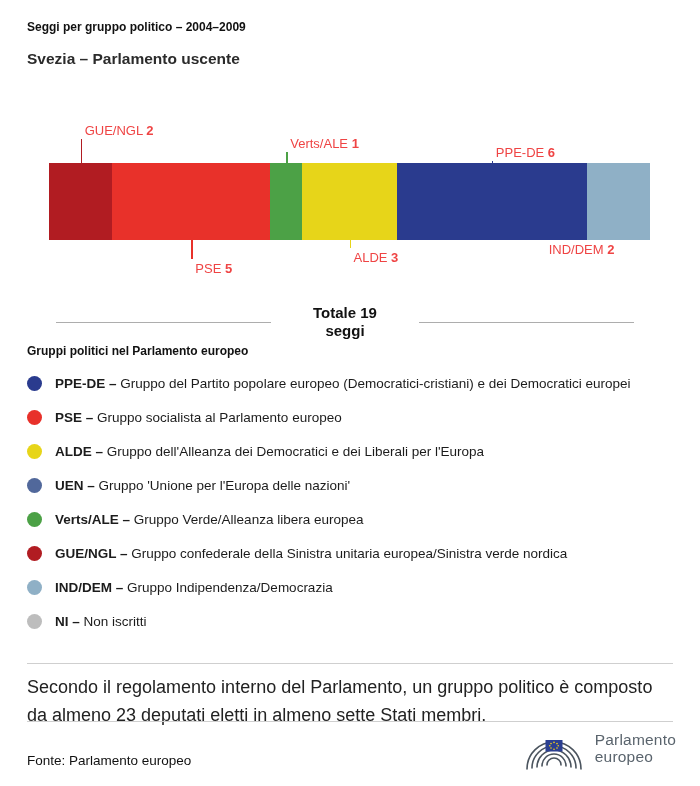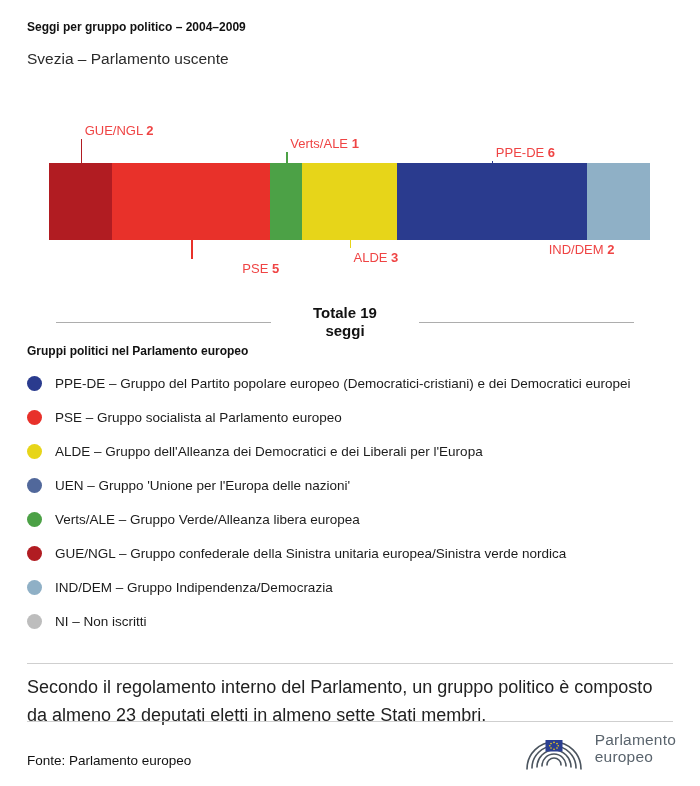--- a/index.html
+++ b/index.html
@@ -12,21 +12,21 @@
     font-family: "Liberation Sans", sans-serif;
     color: #1a1a1a;
     overflow: hidden;
   }
   .title {
     position: absolute; left: 27px; top: 20px;
     font-size: 12px; font-weight: bold; color: #111;
   }
   .subtitle {
     position: absolute; left: 27px; top: 50px;
-    font-size: 15.5px; font-weight: 400; color: #2b2b2b;
+    font-size: 15.5px; font-weight: 700; color: #2b2b2b;
   }
   .chart { position: absolute; left: 0; top: 118px; width: 700px; height: 175px; }
   .bar {
     position: absolute; left: 49px; top: 45px;
     width: 601px; height: 77px; display: flex;
   }
   .seg { height: 100%; }
   .seg-label {
     position: absolute; font-size: 13px; white-space: nowrap;
     color: #ef4444; line-height: 15px;
@@ -45,21 +45,21 @@
   .total-text span { display: inline-block; width: 92px; }
   .legend-title {
     position: absolute; left: 27px; top: 344px;
     font-size: 12px; font-weight: bold; color: #111;
   }
   .legend { position: absolute; left: 27px; top: 366px; width: 660px; }
   .legend-item {
     display: flex; align-items: center; height: 34px;
     font-size: 13.5px; color: #1c1c1c; white-space: nowrap;
   }
-  .legend-item b { font-weight: normal; }
+  .legend-item b { font-weight: bold; }
   .dot {
     width: 15px; height: 15px; border-radius: 50%;
     margin-right: 13px; flex: 0 0 15px;
   }
   .divider { position: absolute; left: 27px; right: 27px; height: 1px; background: #cfcfcf; }
   .divider-1 { top: 663px; }
   .divider-2 { top: 721px; }
   .footnote {
     position: absolute; left: 27px; top: 674px; width: 650px;
     font-size: 18px; line-height: 1.55; color: #222;
@@ -89,21 +89,21 @@
         <div class="seg" style="width: 10.5263%; background: rgb(177, 28, 34);"></div>
         <div class="seg" style="width: 26.3158%; background: rgb(232, 49, 42);"></div>
         <div class="seg" style="width: 5.26316%; background: rgb(76, 161, 70);"></div>
         <div class="seg" style="width: 15.7895%; background: rgb(231, 213, 25);"></div>
         <div class="seg" style="width: 31.5789%; background: rgb(42, 59, 142);"></div>
         <div class="seg" style="width: 10.5263%; background: rgb(143, 176, 198);"></div>
       </div>
   <div class="leader" style="left: 80.6316px; height: 24px; top: 21px; background: rgb(177, 28, 34);"></div>
       <div class="seg-label" style="left: 84.6316px; bottom: 155px;"><span>GUE/NGL </span><b>2</b></div>
       <div class="leader" style="left: 191.342px; height: 19px; top: 122px; background: rgb(232, 49, 42);"></div>
-      <div class="seg-label" style="left: 195.342px; top: 143px; margin-left: 47px;"><span>PSE </span><b>5</b></div>
+      <div class="seg-label" style="left: 195.342px; top: 143px;"><span>PSE </span><b>5</b></div>
       <div class="leader" style="left: 286.237px; height: 11px; top: 34px; background: rgb(76, 161, 70);"></div>
       <div class="seg-label" style="left: 290.237px; bottom: 142px;"><span>Verts/ALE </span><b>1</b></div>
       <div class="leader" style="left: 349.5px; height: 8px; top: 122px; background: rgb(231, 213, 25);"></div>
       <div class="seg-label" style="left: 353.5px; top: 132px;"><span>ALDE </span><b>3</b></div>
       <div class="leader" style="left: 491.842px; height: 2px; top: 43px; background: rgb(42, 59, 142);"></div>
       <div class="seg-label" style="left: 495.842px; bottom: 133px;"><span>PPE-DE </span><b>6</b></div>
       <div class="seg-label" style="right: 85.6316px; top: 124px;"><span>IND/DEM </span><b>2</b></div>
     </div>
 
   <div class="total-row">

